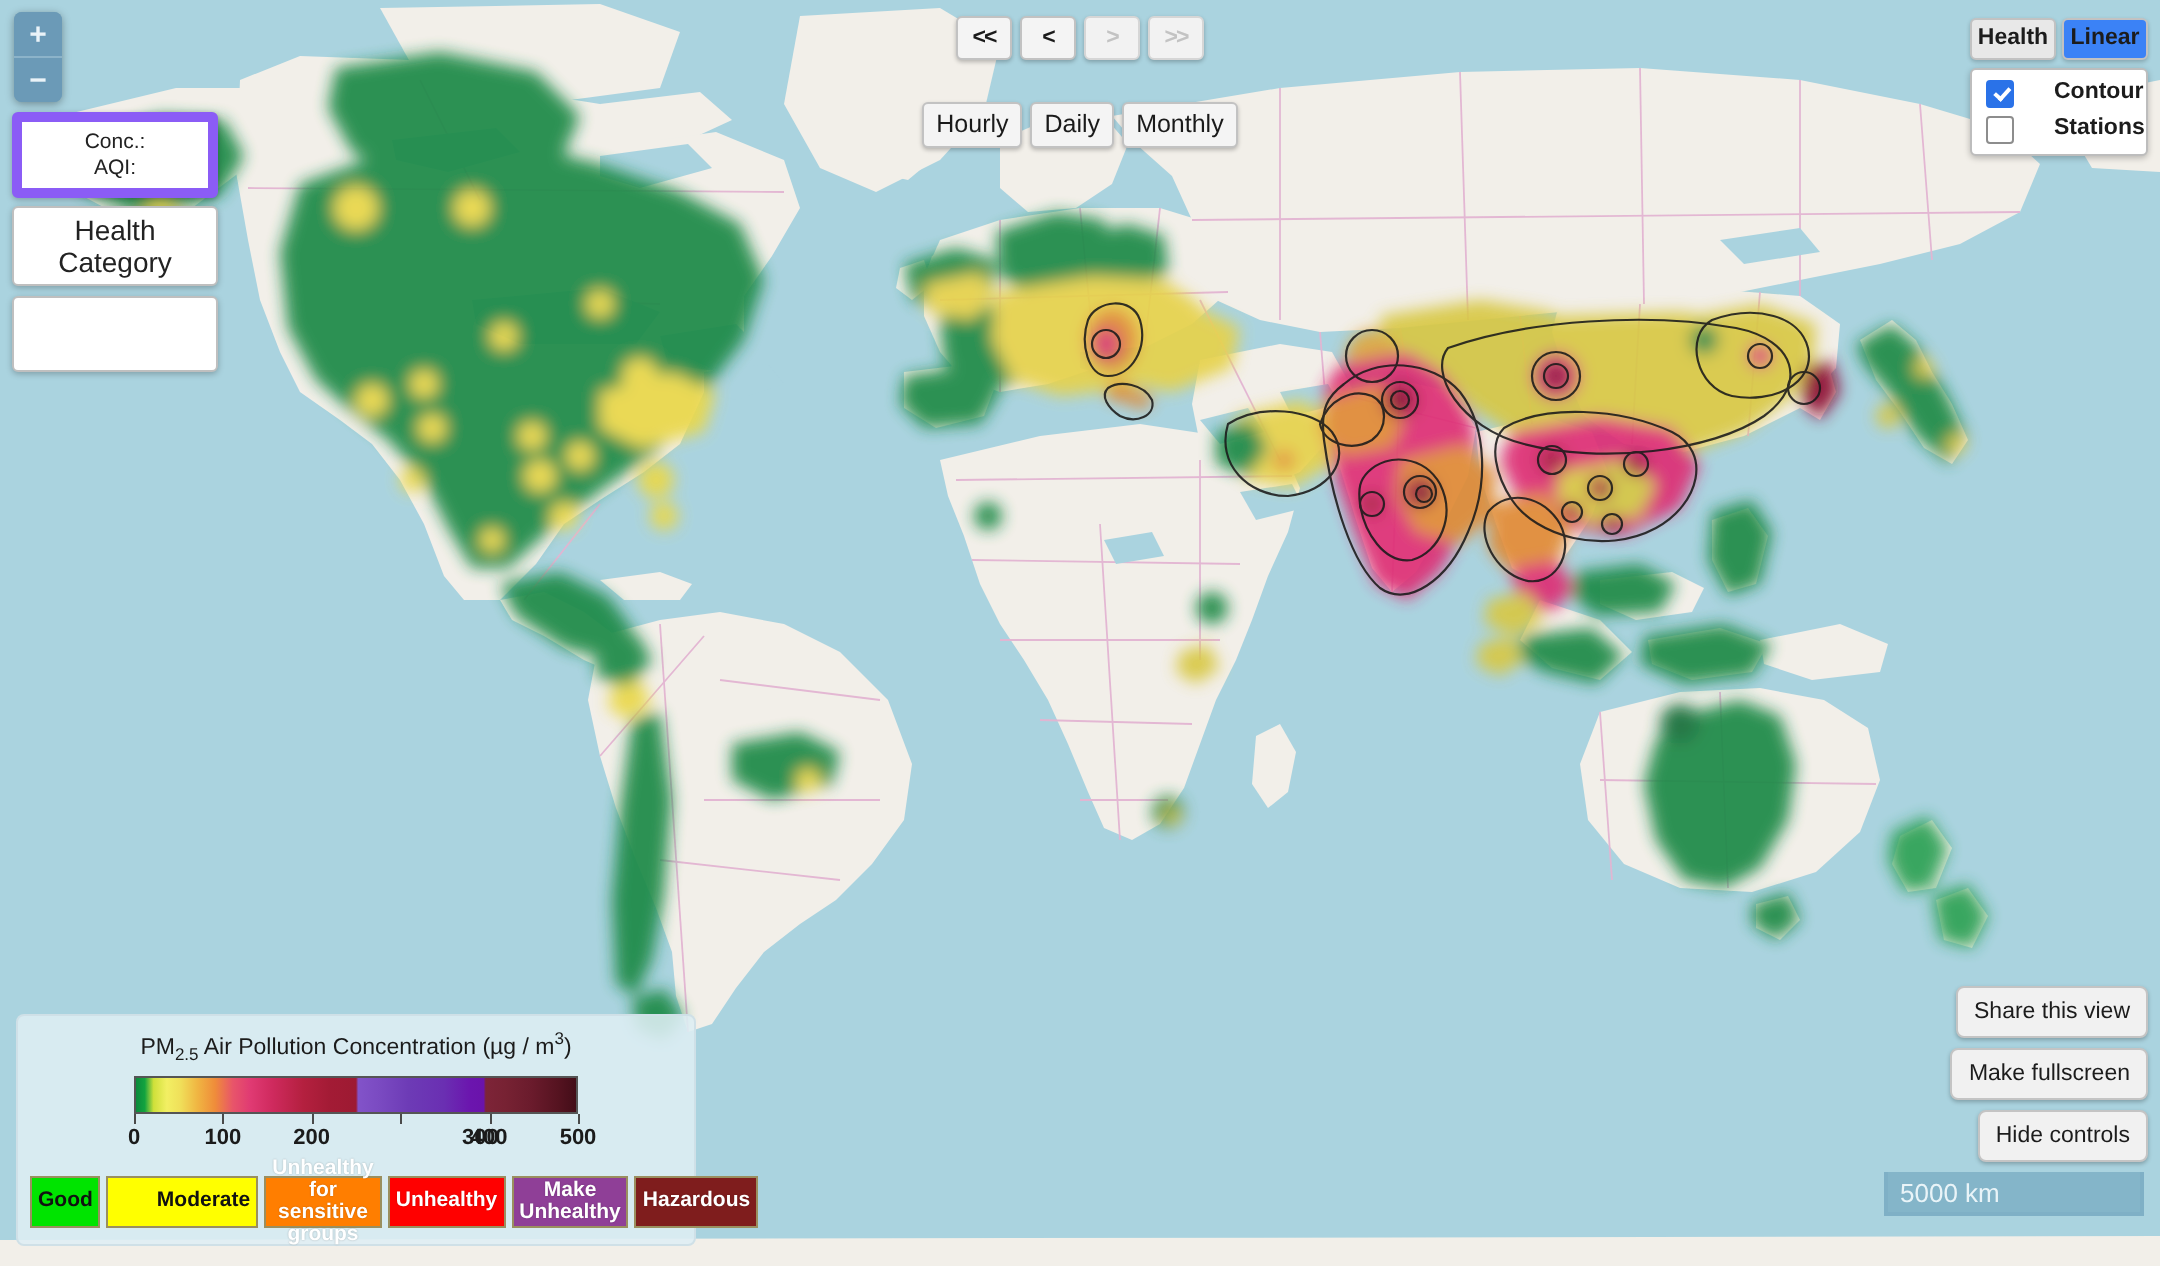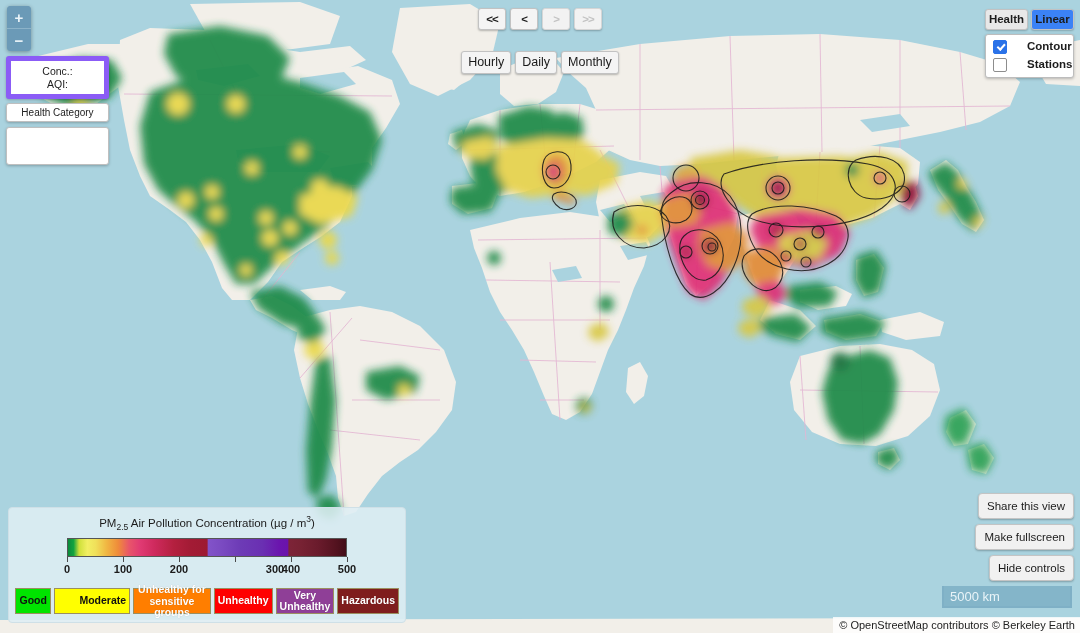--- a/index.html
+++ b/index.html
@@ -50,21 +50,21 @@
     box-shadow: 0 1px 3px rgba(0,0,0,.25);
     padding: 3px 4px 4px 4px;
     font-size: 10.5px; color:#222;
     text-align:center;
   }
   #conc-box .line { padding: 1px 0 0 0; white-space: nowrap; }
   #health-cat-box {
     margin-top: 4px;
     background:#fff; border:1px solid #bfbfbf; border-radius:3px;
     box-shadow: 0 1px 3px rgba(0,0,0,.25);
-    font-size: 10px; color:#222; text-align:center;
+    font-size: 14px; color:#222; text-align:center;
     padding: 3px 4px;
   }
   #detail-box {
     margin-top: 5px;
     background:#fff; border:1px solid #bfbfbf; border-radius:3px;
     box-shadow: 0 1px 3px rgba(0,0,0,.25);
     height: 36px;
   }
 
   
@@ -157,21 +157,21 @@
   #attribution {
     position:absolute; right:0; bottom:0;
     background: rgba(255,255,255,.82);
     font-size: 11px; color:#222;
     padding: 2px 5px 2px 6px;
   }
 
   
   #legend {
     position:absolute; left: 8px; bottom: 10px;
-    width: 398px;
+    width: 340px;
     background: rgba(222,238,244,.88);
     border: 1px solid #cfe0e7;
     border-radius: 4px;
     padding: 6px 0 8px 0;
     box-sizing:border-box;
   }
   #legend-title {
     text-align:center; font-size: 11.5px; color:#1b1b1b; margin-bottom: 6px;
   }
   #legend-title sub { font-size: 8.5px; }
@@ -593,21 +593,20 @@
     <div class="rbtn">Share this view</div>
     <div class="rbtn">Make fullscreen</div>
     <div class="rbtn">Hide controls</div>
   </div>
 
   <div id="scale-bar">
     <span>5000 km</span>
   </div>
 
 
-  <div id="attribution">© OpenStreetMap contributors © Berkeley Earth</div>
 
   <div id="legend">
     <div id="legend-title">
       <span>PM</span><sub>2.5</sub><span> Air Pollution Concentration (µg / m</span><sup>3</sup><span>)</span>
     </div>
     <div id="gradient-wrap">
       <div id="gradient-bar" style="background: linear-gradient(to right, rgb(11, 138, 60) 0%, rgb(19, 163, 63) 2%, rgb(207, 224, 58) 4%, rgb(242, 239, 99) 7%, rgb(240, 224, 90) 10%, rgb(240, 181, 66) 14%, rgb(239, 140, 58) 18%, rgb(232, 85, 106) 22%, rgb(224, 58, 115) 26%, rgb(207, 42, 94) 31%, rgb(180, 32, 63) 38%, rgb(163, 27, 53) 44%, rgb(157, 26, 50) 50%, rgb(130, 83, 201) 50.5%, rgb(123, 75, 194) 55%, rgb(109, 59, 182) 62%, rgb(106, 47, 178) 70%, rgb(107, 21, 174) 76%, rgb(106, 19, 171) 79%, rgb(125, 36, 56) 79.5%, rgb(119, 34, 51) 84%, rgb(106, 27, 44) 90%, rgb(85, 19, 32) 96%, rgb(67, 13, 24) 100%);"></div>
       <div id="gradient-ticks">
           <span style="left: 0%;"></span>
           <span style="left: 20%;"></span>
@@ -623,18 +622,18 @@
           <span style="left: 60%; margin-left: 40px;">300</span>
           <span style="left: 80%;">400</span>
           <span style="left: 100%;">500</span>
         </div>
     </div>
     <div id="cat-row">
         <div class="cat dark-text" style="background: rgb(0, 228, 0); flex: 1 1 0%;">Good</div>
         <div class="cat dark-text" style="background: rgb(255, 255, 0); flex: 1.45 1 0%; padding-left: 24px;">Moderate</div>
         <div class="cat" style="background: rgb(255, 126, 0); flex: 2.45 1 0%;">Unhealthy for sensitive groups</div>
         <div class="cat" style="background: rgb(255, 0, 0); flex: 1.6 1 0%;">Unhealthy</div>
-        <div class="cat" style="background: rgb(143, 63, 151); flex: 1.35 1 0%;">Very Unhealthy</div>
+        <div class="cat" style="background: rgb(143, 63, 151); flex: 1.35 1 0%;">Make Unhealthy</div>
         <div class="cat" style="background: #7f1d1d; flex: 1.45 1 0%;">Hazardous</div>
       </div>
   </div>
 
 </div>
 
 </body></html>

